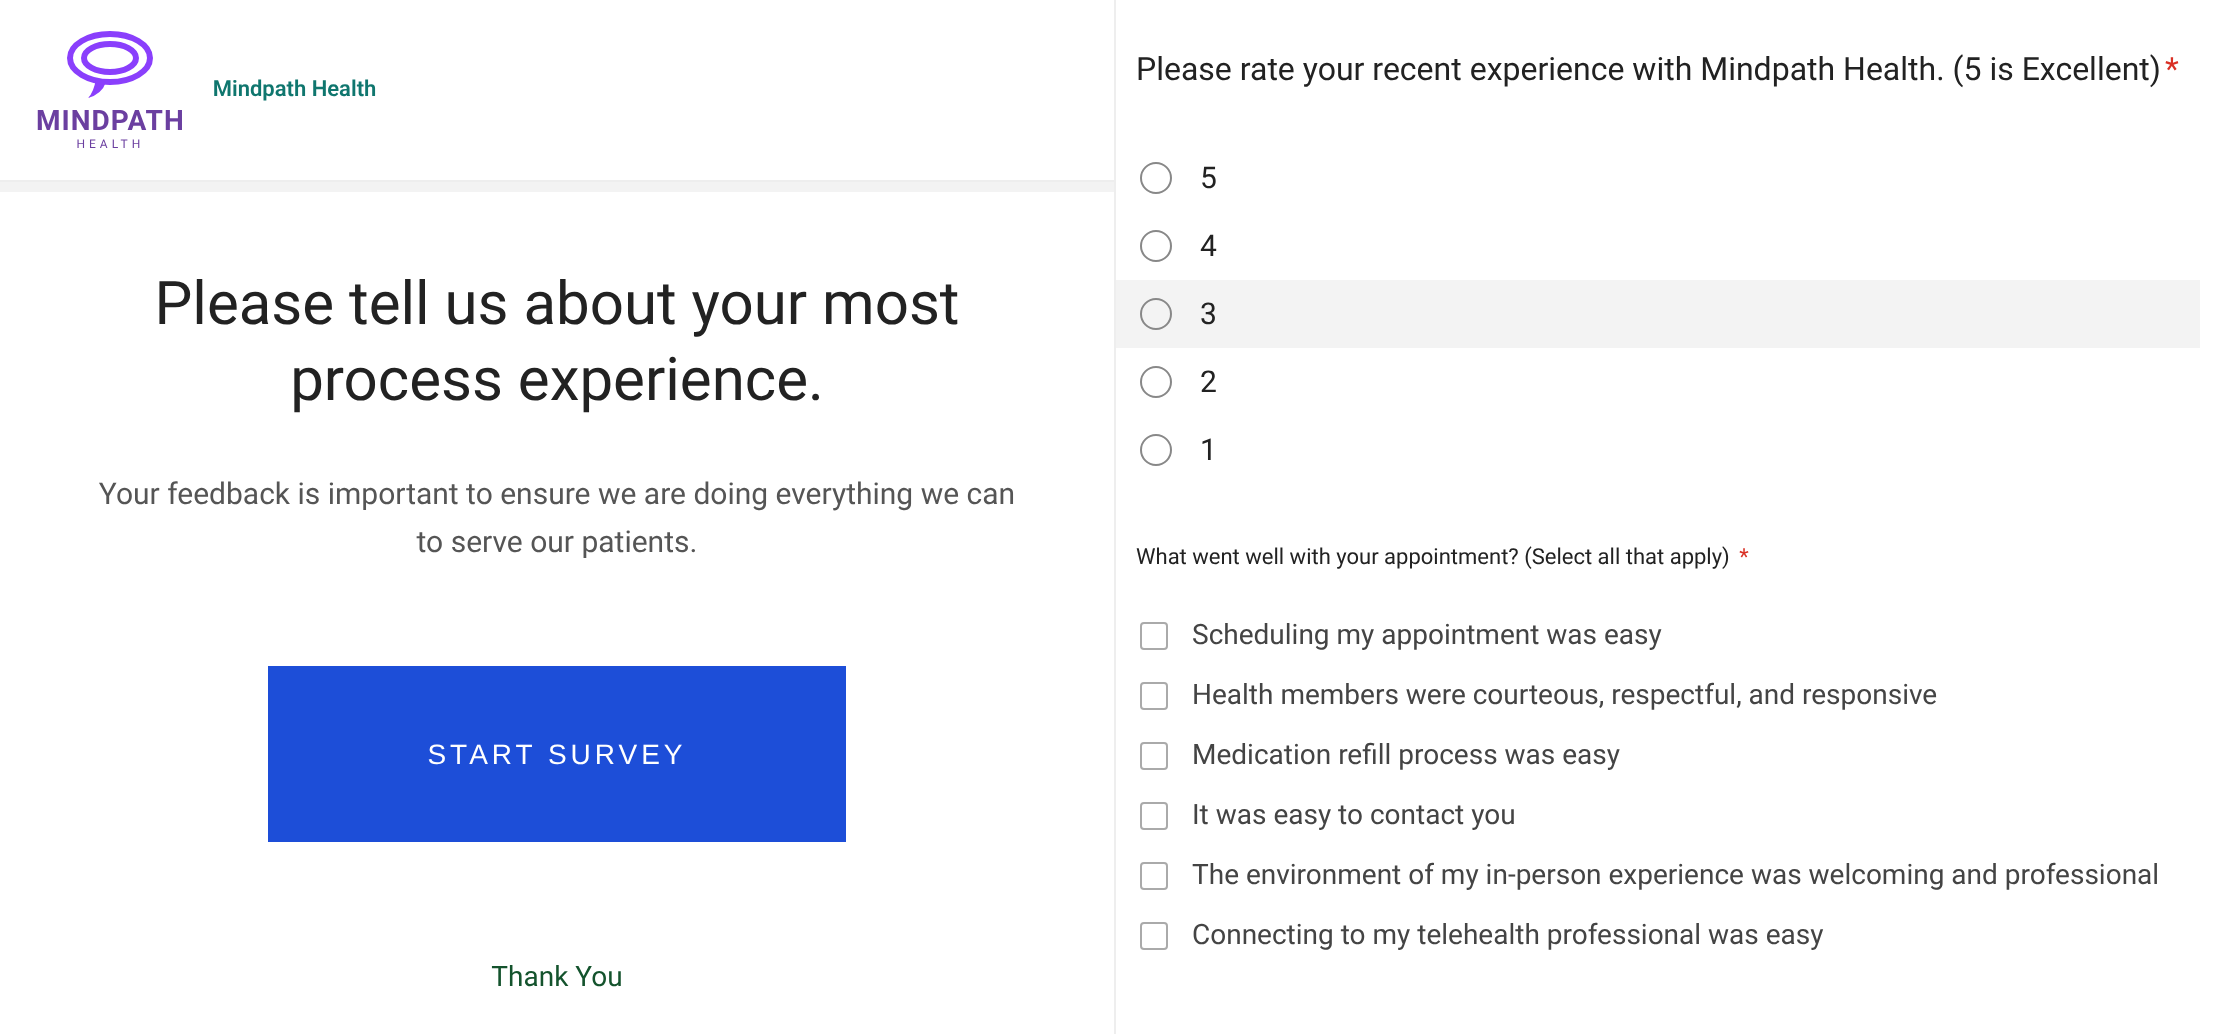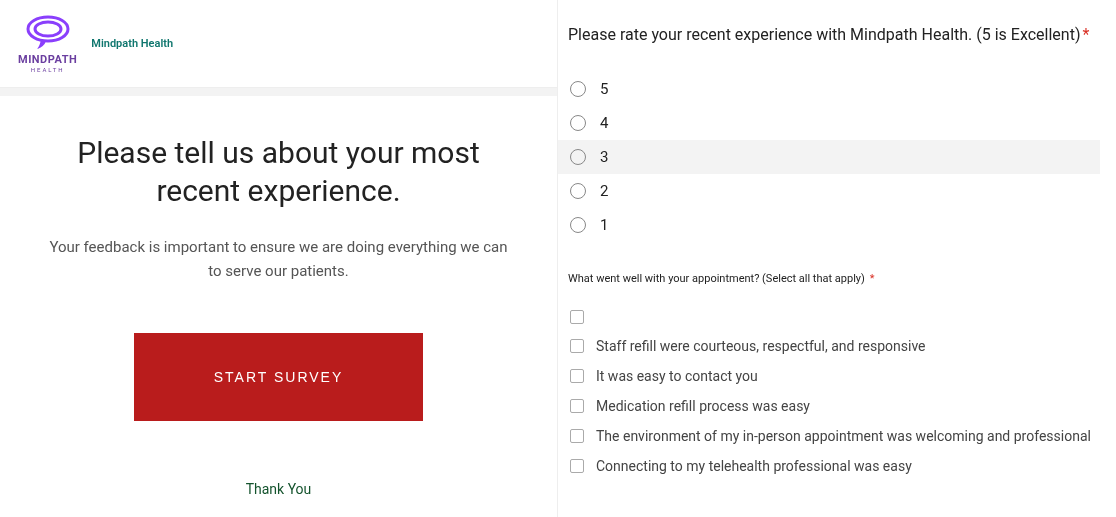--- a/index.html
+++ b/index.html
@@ -29,21 +29,21 @@
     height: 95px;
   }
   .logo-wrap {
     display: flex;
     flex-direction: column;
     align-items: center;
     margin-right: 14px;
   }
   .logo-svg { width: 48px; height: 38px; }
   .logo-text-under {
-    font-size: 11px;
+    font-size: 14px;
     font-weight: 700;
     letter-spacing: 0.5px;
     color: #6b3fa0;
     line-height: 1.05;
     margin-top: 2px;
   }
   .logo-sub-under {
     font-size: 6px;
     letter-spacing: 2px;
     color: #6b3fa0;
@@ -73,21 +73,21 @@
   .intro p.sub {
     font-size: 15px;
     color: #555;
     line-height: 1.6;
     max-width: 460px;
     margin: 0 auto 50px auto;
     text-align: center;
   }
   .start-btn {
     display: inline-block;
-    background: #b91c1c;
+    background: #1d4ed8;
     color: #fff;
     font-size: 14px;
     font-weight: 500;
     letter-spacing: 2px;
     padding: 36px 80px;
     border: none;
     cursor: pointer;
     text-transform: uppercase;
   }
   .thanks {
@@ -161,21 +161,21 @@
         <ellipse cx="24" cy="15" rx="13" ry="7" fill="none" stroke="#8a3ffc" stroke-width="3"></ellipse>
         <path d="M17 25 Q16 32 13 35 Q20 33 22 27" fill="#8a3ffc"></path>
       </svg>
       <div class="logo-text-under">MINDPATH</div>
       <div class="logo-sub-under">HEALTH</div>
     </div>
     <div class="brand-name">Mindpath Health</div>
   </div>
   <div class="gap-bar"></div>
   <div class="intro">
-    <h1>Please tell us about your most recent experience.</h1>
+    <h1>Please tell us about your most process experience.</h1>
     <p class="sub">Your feedback is important to ensure we are doing everything we can to serve our patients.</p>
     <button class="start-btn">START SURVEY</button>
     <div class="thanks">Thank You</div>
   </div>
 </div>
 
 <div class="right-panel">
 
   <div class="question-block">
     <div class="q-label">
@@ -205,36 +205,37 @@
       </div>
   </div>
 
   <div class="question-block">
     <div class="q-label-small">
       <span>What went well with your appointment? (Select all that apply)</span> <span class="required">*</span>
     </div>
     <div id="q2-options">
         <div class="check-row">
           <span class="check-box"></span>
-        </div>
-        <div class="check-row">
-          <span class="check-box"></span>
-          <span>Staff refill were courteous, respectful, and responsive</span>
+          <span>Scheduling my appointment was easy</span>
+        </div>
+        <div class="check-row">
+          <span class="check-box"></span>
+          <span>Health members were courteous, respectful, and responsive</span>
+        </div>
+        <div class="check-row">
+          <span class="check-box"></span>
+          <span>Medication refill process was easy</span>
         </div>
         <div class="check-row">
           <span class="check-box"></span>
           <span>It was easy to contact you</span>
         </div>
         <div class="check-row">
           <span class="check-box"></span>
-          <span>Medication refill process was easy</span>
-        </div>
-        <div class="check-row">
-          <span class="check-box"></span>
-          <span>The environment of my in-person appointment was welcoming and professional</span>
+          <span>The environment of my in-person experience was welcoming and professional</span>
         </div>
         <div class="check-row">
           <span class="check-box"></span>
           <span>Connecting to my telehealth professional was easy</span>
         </div>
       </div>
   </div>
 
 </div>
 

